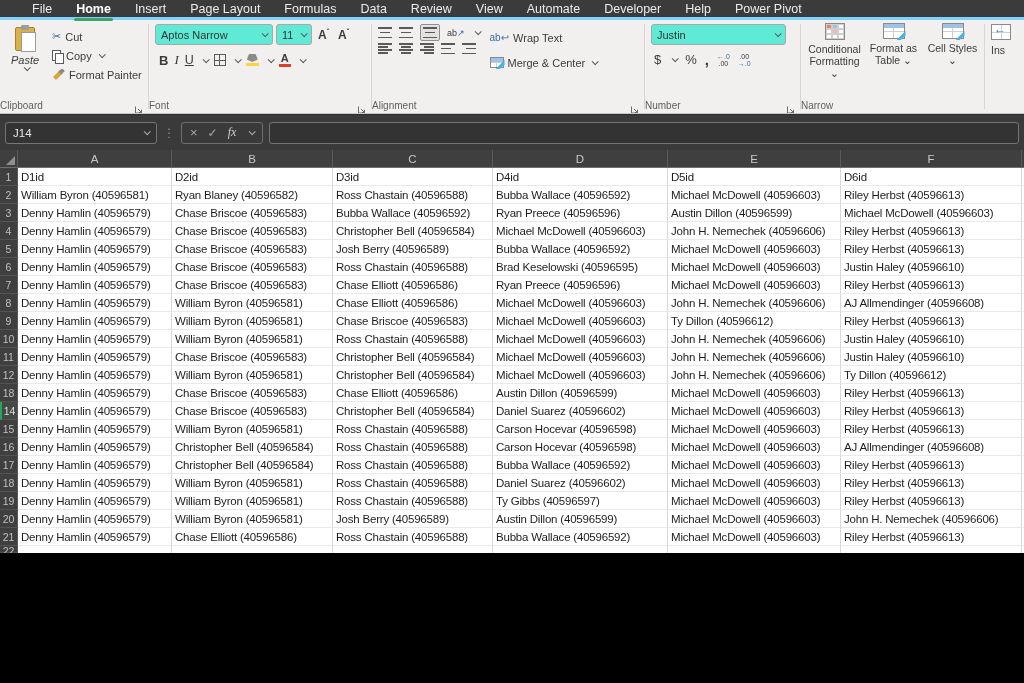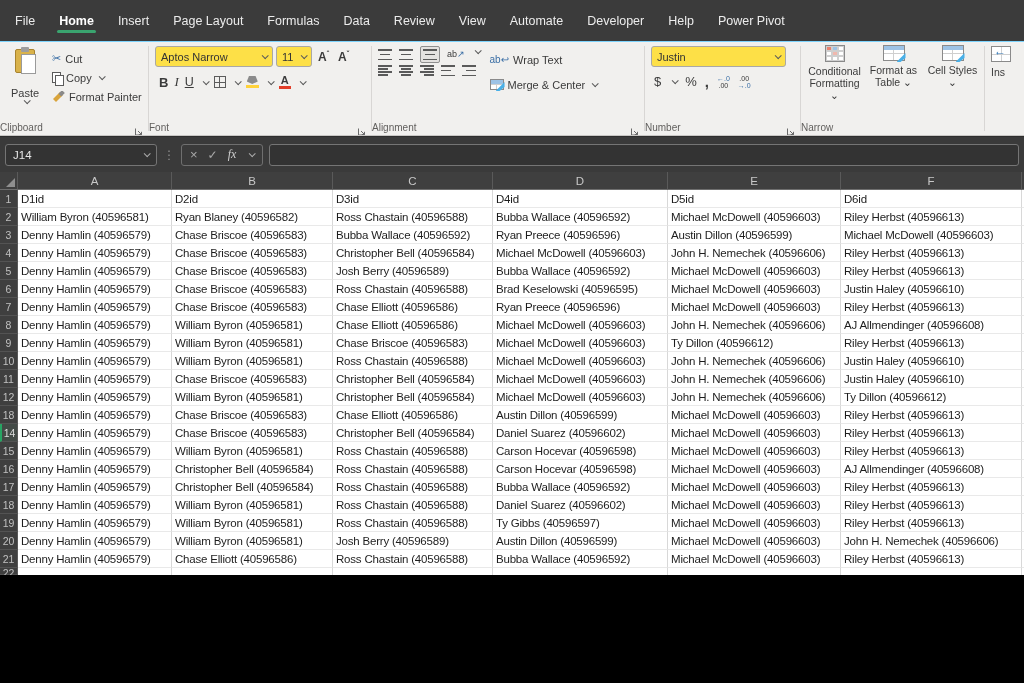--- a/index.html
+++ b/index.html
@@ -1,72 +1,72 @@
 <!DOCTYPE html>
 <html><head>
 <meta charset="utf-8">
 <style>
   * { margin:0; padding:0; box-sizing:border-box; }
   html,body { width:1024px; height:683px; overflow:hidden; background:#000; }
   body { font-family:"Liberation Sans", sans-serif; }
   .app { width:1024px; height:683px; display:flex; flex-direction:column; background:#000; }
 
   
-  .menubar { height:42px; background:#3b3b3b; display:flex; align-items:center; padding-left:3px; flex:none; border-bottom:1px solid #7dd3fc;}
+  .menubar { height:20px; background:#3b3b3b; display:flex; align-items:center; padding-left:20px; flex:none; border-bottom:3px solid #7dd3fc;}
   .mitem { position:relative; color:#ececec; font-size:12.5px; padding:0 12px; height:28px; display:flex; align-items:center; cursor:default; }
   .mitem.active { font-weight:700; color:#fff; }
   .mitem.active::after { content:""; position:absolute; left:10px; right:10px; bottom:2px; height:3px; border-radius:2px; background:#3aa46f; }
 
   
   .ribbon { height:94px; background:#f1f0ee; display:flex; flex:none; overflow:hidden; color:#3b3b3b; border-bottom:1px solid #c9c7c5; }
   .rgroup { position:relative; padding:4px 4px 16px 6px; flex:none; }
   .rsep { width:1px; background:#d8d6d4; margin:4px 0; flex:none; }
   .glabel { position:absolute; bottom:2px; left:0; right:14px; text-align:left; font-size:10px; color:#615f5d; }
   .launcher { position:absolute; bottom:2px; right:4px; width:10px; height:10px; cursor:pointer; }
   .rbtn-sm { display:flex; align-items:center; gap:4px; font-size:11px; color:#3b3b3b; height:19px; padding:0 2px; cursor:pointer; }
   .chev { display:inline-block; width:5px; height:5px; border-right:1.3px solid #5a5a5a; border-bottom:1.3px solid #5a5a5a; transform:rotate(45deg) translateY(-1px); margin-left:3px; }
 
   
   .g-clip { display:flex; gap:6px; width:148px; }
   .paste-btn { display:flex; flex-direction:column; align-items:center; width:38px; padding-top:3px; cursor:pointer; }
   .ico-paste { position:relative; width:20px; height:24px; background:#d9b24a; border:1px solid #a8832e; border-radius:2px; }
   .ico-paste::before { content:""; position:absolute; left:5px; top:-3px; width:8px; height:5px; background:#9d9d9d; border-radius:1px; }
   .ico-paste::after { content:""; position:absolute; left:5px; top:4px; width:13px; height:18px; background:#fff; border:1px solid #9a9a9a; }
-  .paste-label { font-size:11px; margin-top:14px; }
+  .paste-label { font-size:11px; margin-top:3px;font-style:italic; }
   .clip-col { display:flex; flex-direction:column; justify-content:flex-start; padding-top:3px; }
   .ico-cut { font-size:11px; color:#3a6ea5; }
   .ico-copy { position:relative; width:10px; height:12px; }
   .ico-copy::before { content:""; position:absolute; left:0; top:0; width:7px; height:9px; border:1px solid #5b5b5b; background:#fff; }
   .ico-copy::after { content:""; position:absolute; left:3px; top:3px; width:7px; height:9px; border:1px solid #5b5b5b; background:#fff; }
 
   
   .g-font { width:222px; }
   .font-row1 { display:flex; align-items:center; gap:3px; }
-  .combo { display:flex; align-items:center; justify-content:space-between; background:#fde047; border:1px solid #a9a8a6; border-radius:3px; height:21px; font-size:11px; padding:0 5px; color:#333; cursor:pointer; }
+  .combo { display:flex; align-items:center; justify-content:space-between; background:#5eead4; border:1px solid #a9a8a6; border-radius:3px; height:21px; font-size:11px; padding:0 5px; color:#333; cursor:pointer; }
   .combo-font { width:118px; }
   .combo-size { width:36px; }
   .fontsize-btn { font-size:12px; font-weight:600; color:#3b3b3b; padding:0 3px; cursor:pointer; position:relative; }
   .fontsize-btn sup { font-size:7px; }
   .font-row2 { display:flex; align-items:center; gap:6px; margin-top:7px; padding-left:4px; }
   .fmt-b { font-weight:700; font-size:13px; cursor:pointer; }
   .fmt-i { font-style:italic; font-family:"Liberation Serif", serif; font-size:13px; cursor:pointer; }
   .fmt-u { text-decoration:underline; font-size:12.5px; cursor:pointer; }
   .ico-borders { width:12px; height:12px; border:1px solid #5c5c5c;
       background-image:linear-gradient(#5c5c5c,#5c5c5c),linear-gradient(#5c5c5c,#5c5c5c);
       background-size:12px 1px,1px 12px; background-position:center; background-repeat:no-repeat; }
   .swatch { display:flex; flex-direction:column; align-items:center; cursor:pointer; }
   .ico-bucket { width:11px; height:8px; background:#8b8b8b; clip-path:polygon(20% 0,80% 0,100% 70%,50% 100%,0 70%); }
   .bar-yellow { width:13px; height:3px; background:#ffd23b; margin-top:1px; }
   .fontcolor-a { font-size:11px; font-weight:700; line-height:10px; }
   .bar-red { width:12px; height:3px; background:#e23d28; margin-top:1px; }
 
   
   .g-align { width:272px; display:flex; gap:8px; }
   .align-icons { display:flex; flex-direction:column; gap:5px; padding-top:3px; }
-  .align-row { display:flex; gap:7px; }
+  .align-row { display:flex; align-items:center; gap:7px; }
   .ico-bars { width:14px; height:11px; display:flex; flex-direction:column; justify-content:space-between; cursor:pointer; }
   .ico-bars i { height:1.5px; background:#5a5a5a; display:block; }
   .ico-bars.left i:nth-child(even){ width:70%; } .ico-bars.left i:nth-child(odd){ width:100%; }
   .ico-bars.center i:nth-child(even){ width:70%; margin:0 auto; } .ico-bars.center i:nth-child(odd){ width:100%; }
   .ico-bars.right i:nth-child(even){ width:70%; margin-left:auto; } .ico-bars.right i:nth-child(odd){ width:100%; }
   .selbox { border:1px solid #8f8f8f; background:#e4e2e0; border-radius:2px; padding:2px; margin:-3px 0; }
   .ico-orient { font-size:9px; color:#3b3b3b; cursor:pointer; }
   .ico-orient .diag { color:#3a6ea5; }
   .align-right-col { display:flex; flex-direction:column; gap:6px; padding-top:4px; }
   .ab-blue { color:#3a6ea5; font-size:10px; }

